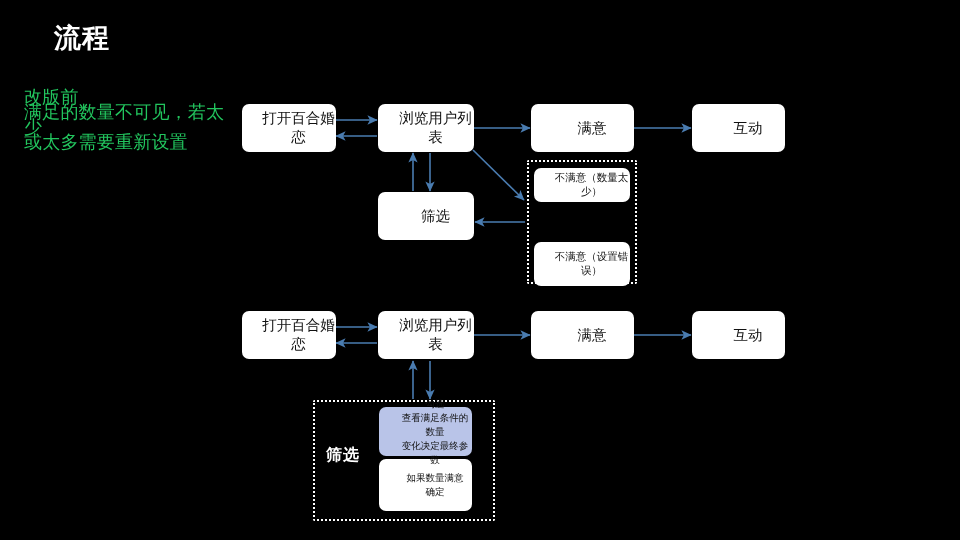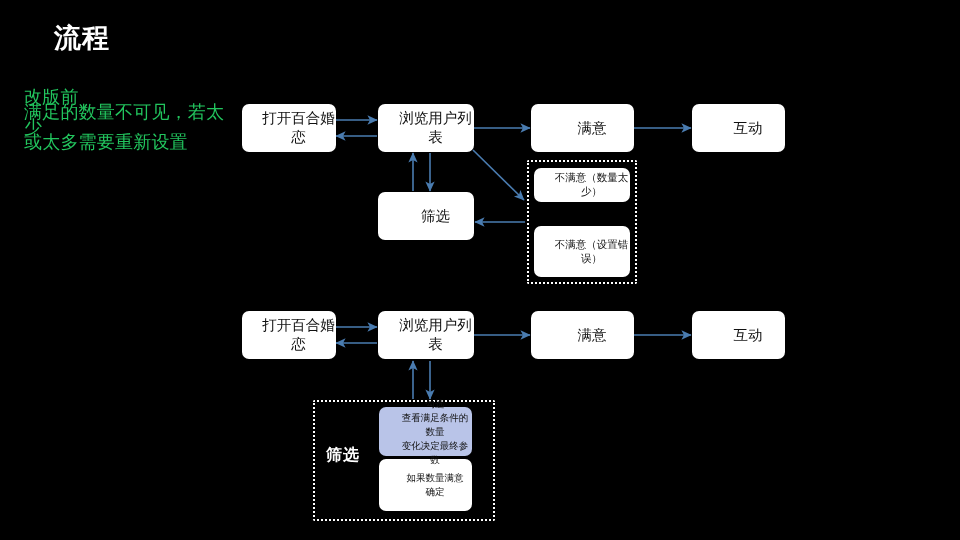--- a/index.html
+++ b/index.html
@@ -140,21 +140,21 @@
   <div class="node big" id="t-filter" style="left:378px; top:192px; width:96px; height:48px;">筛选</div>
 
   <div class="node big" id="t-satisfied" style="left:531px; top:104px; width:103px; height:48px;">满意</div>
 
   <div class="node big" id="t-interact" style="left:692px; top:104px; width:93px; height:48px;">互动</div>
 
   <div class="dotted-group" id="t-unsat-group" style="left:527px; top:160px; width:110px; height:124px;"></div>
 
   <div class="node small" id="t-unsat-few" style="left:534px; top:168px; width:96px; height:34px;">不满意（数量太少）</div>
 
-  <div class="node small" id="t-unsat-wrong" style="left:534px; top:226px; width:96px; height:51px;">不满意（设置错误）</div>
+  <div class="node small" id="t-unsat-wrong" style="left:534px; top:242px; width:96px; height:44px;">不满意（设置错误）</div>
 
 
   <div class="node big" id="b-open" style="left:242px; top:311px; width:94px; height:48px;">打开百合婚恋</div>
 
   <div class="node big" id="b-browse" style="left:378px; top:311px; width:96px; height:48px;">浏览用户列表</div>
 
   <div class="node big" id="b-satisfied" style="left:531px; top:311px; width:103px; height:48px;">满意</div>
 
   <div class="node big" id="b-interact" style="left:692px; top:311px; width:93px; height:48px;">互动</div>
 

